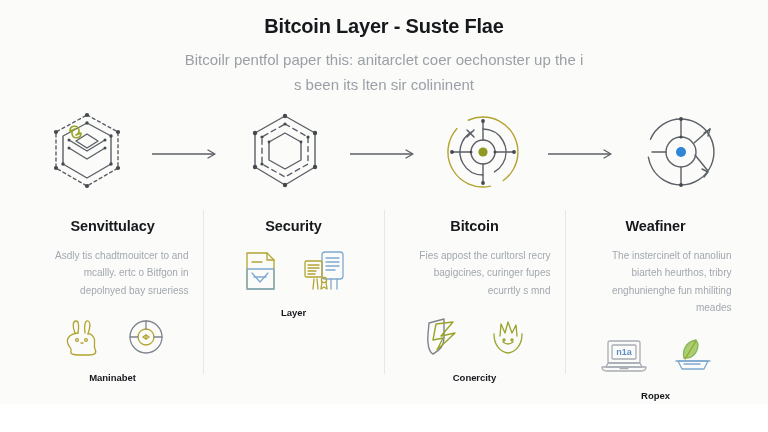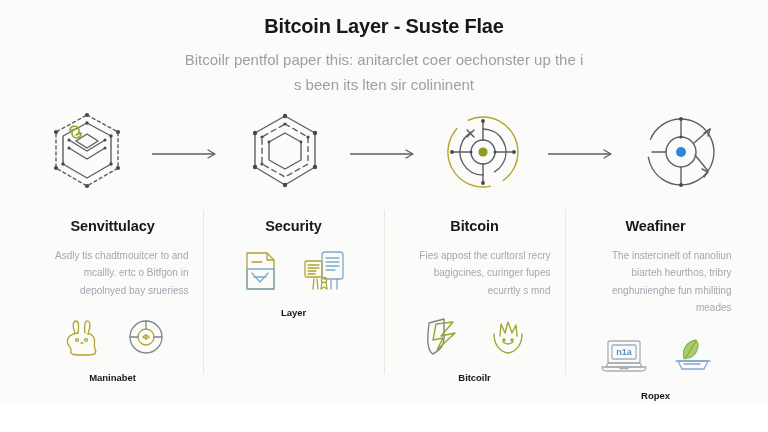--- a/index.html
+++ b/index.html
@@ -370,21 +370,21 @@
         <span>
           <svg width="42" height="40" viewBox="0 0 42 40" fill="none" stroke-width="1.3" stroke-linecap="round" stroke-linejoin="round">
             <path class="s-olive" d="M7,16 C7,28 14,34 21,35 C28,34 35,28 35,16"></path>
             <path class="s-olive" d="M13,18 L14,6 L18,15 L21,4 L25,15 L29,7 L30,18"></path>
             <path class="s-olive" d="M16,24 q5,4 10,0"></path>
             <circle class="s-olive" cx="17" cy="22" r="1"></circle>
             <circle class="s-olive" cx="25" cy="22" r="1"></circle>
           </svg>
         </span>
       </div>
-      <div class="col-footer">Bitcoilr</div>
+      <div class="col-footer">Conercity</div>
     </div>
 
     <div class="column">
       <div class="col-heading">Weafiner</div>
       <div class="col-body">The instercinelt of nanoliun biarteh heurthos, tribry enghunienghe fun mhiliting meades</div>
       <div class="col-icons">
         <span>
           <svg width="52" height="40" viewBox="0 0 52 40" fill="none" stroke-width="1.3" stroke-linecap="round" stroke-linejoin="round">
             <rect class="s-grey" x="10" y="5" width="32" height="22" rx="2"></rect>
             <rect class="s-grey" x="14" y="9" width="24" height="14" rx="1"></rect>

